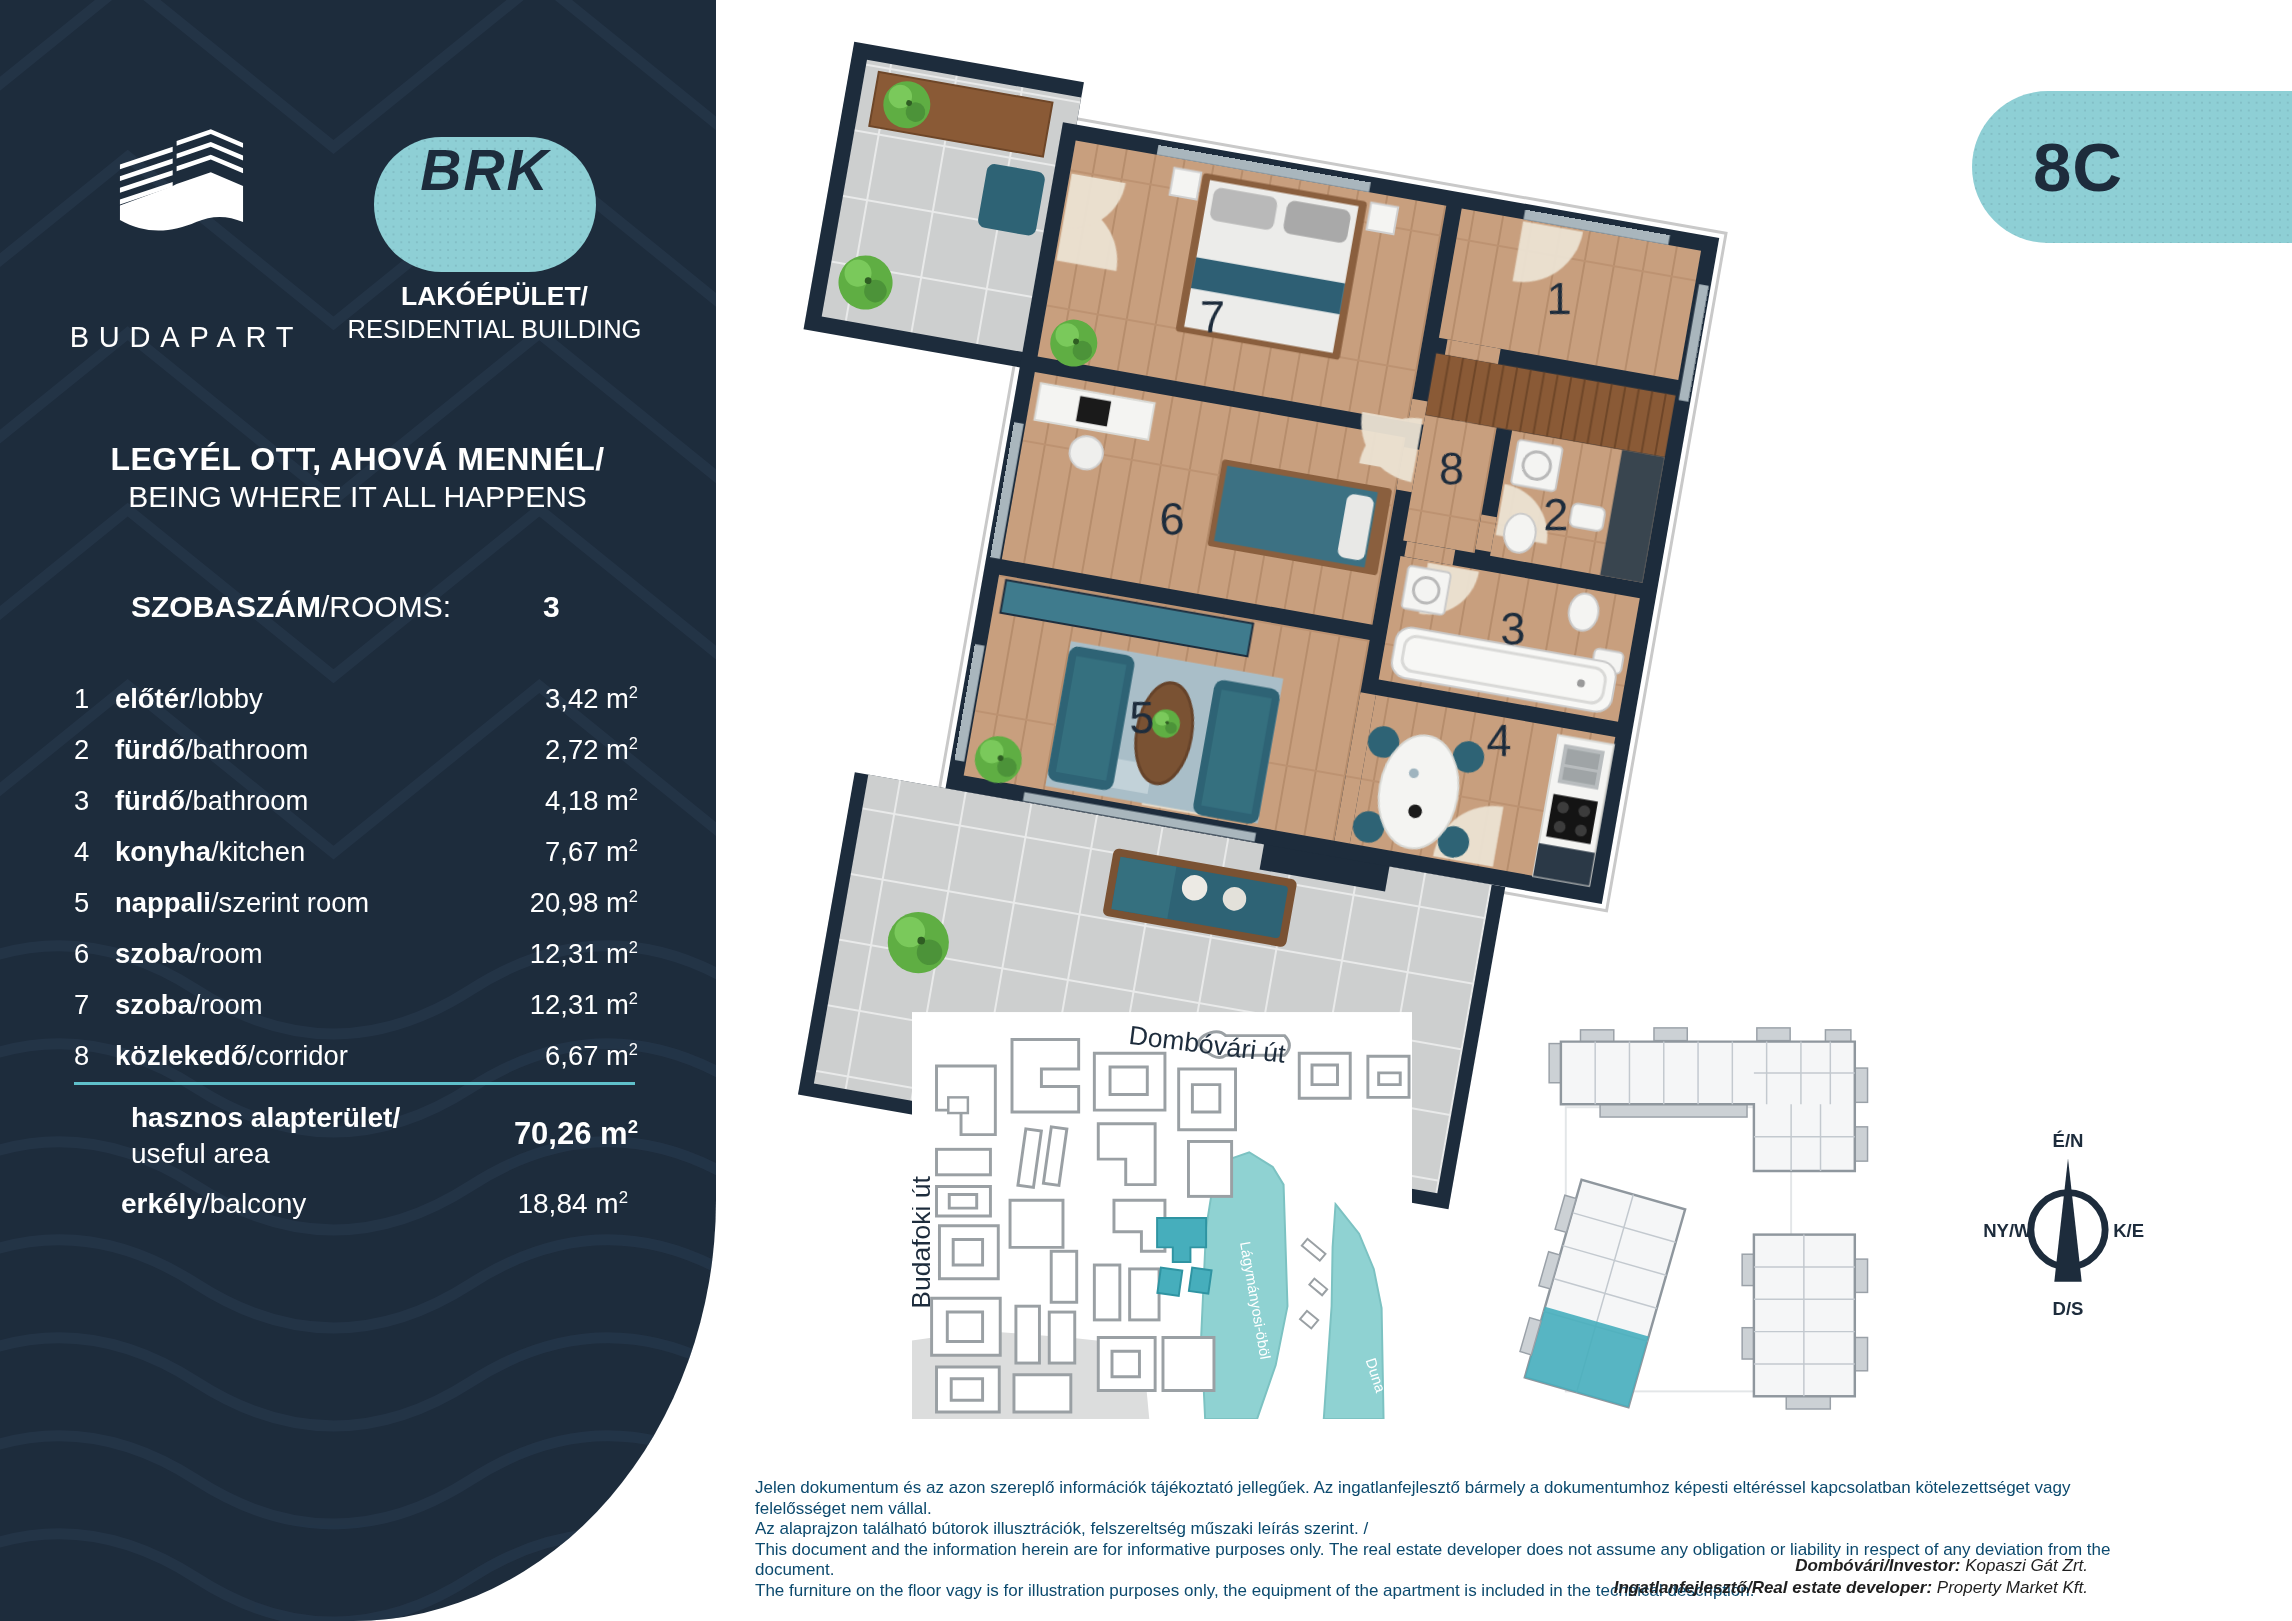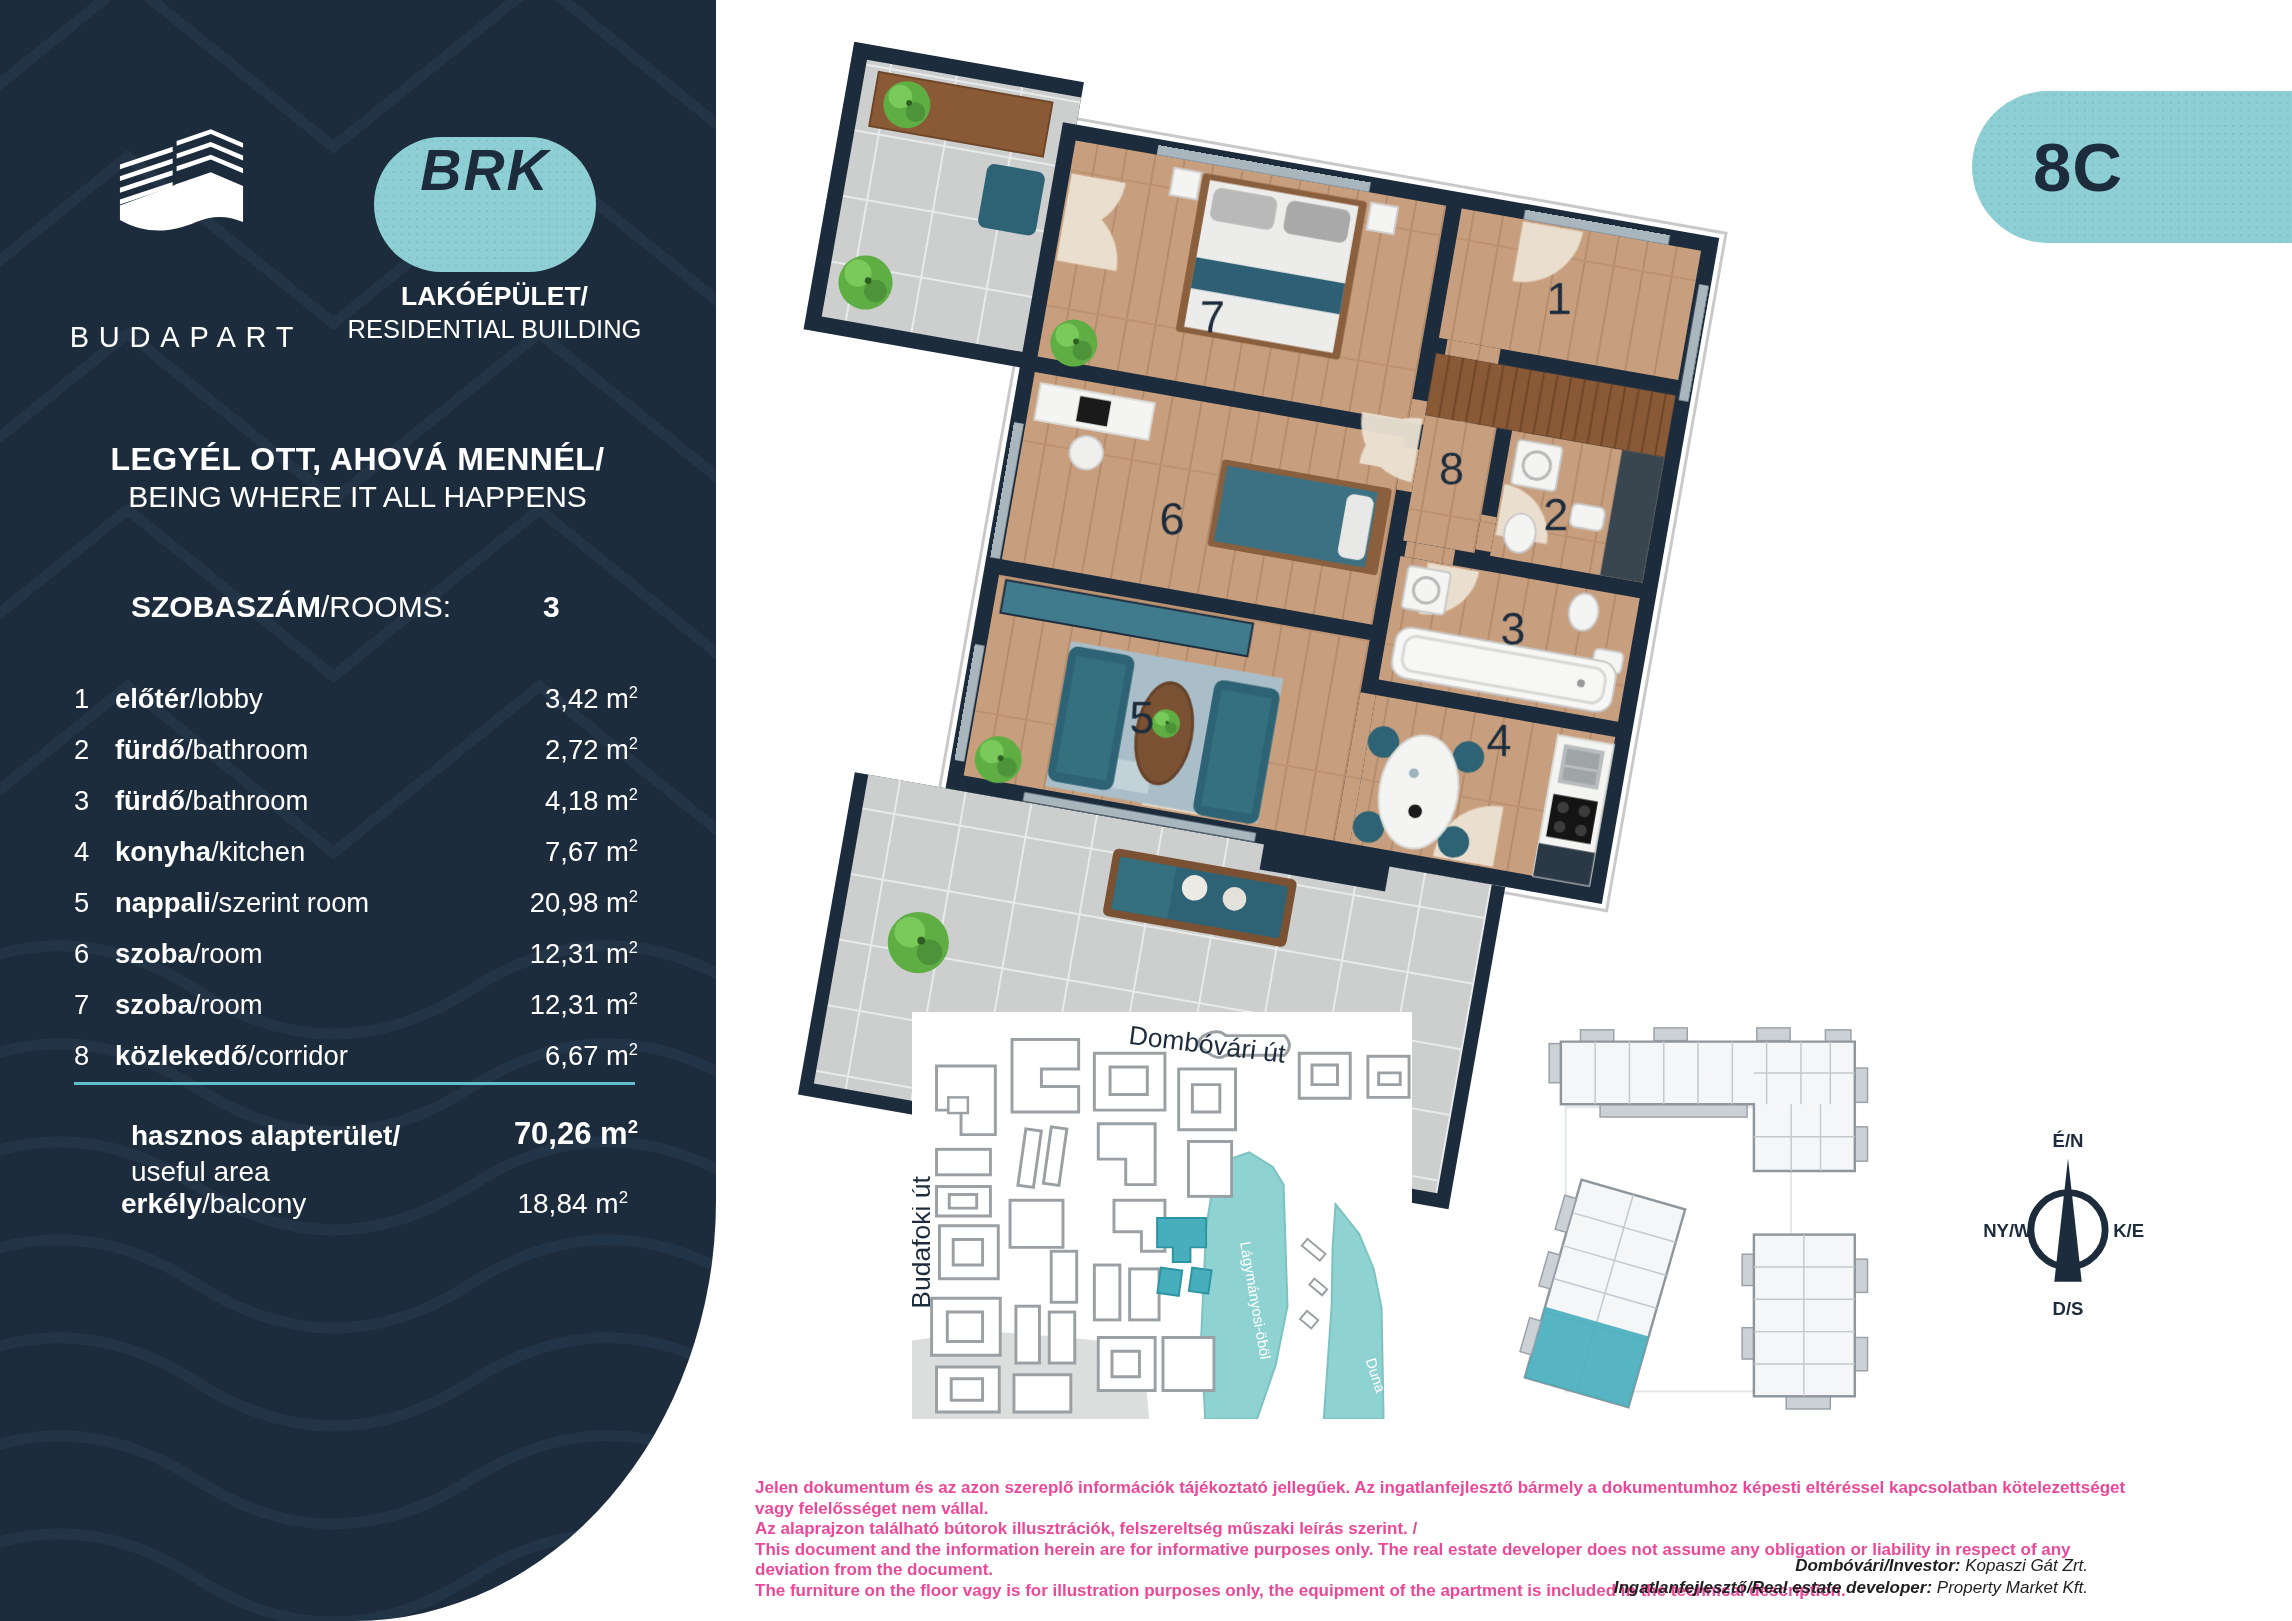--- a/index.html
+++ b/index.html
@@ -32,39 +32,39 @@
   .rooms-header .val{position:absolute;left:469px;top:0;font-weight:bold;}
   .room-list{position:absolute;left:74px;top:673px;width:564px;}
   .r-row{height:51px;display:flex;align-items:center;font-size:27.4px;}
   .r-num{width:41px;flex:0 0 41px;}
   .r-name{flex:1;}
   .r-name b{font-weight:bold;}
   .r-area{text-align:right;white-space:nowrap;}
   sup{font-size:0.6em;vertical-align:super;line-height:0;}
   .divider{position:absolute;left:74px;top:1082px;width:561px;height:2.9px;background:#5fc0cb;}
   .totals-useful{position:absolute;left:74px;top:1100px;width:564px;}
-  .tu-l{display:inline-block;margin-left:57px;line-height:36px;margin-top:18px;}
+  .tu-l{display:inline-block;margin-left:57px;line-height:36px;}
   .tu-l .l1{font-weight:bold;font-size:28px;}
   .tu-l .l2{font-weight:400;font-size:28px;}
   .tu-v{position:absolute;right:0;top:15.7px;font-weight:bold;font-size:31px;}
   .totals-balcony{position:absolute;left:64px;top:1188px;width:564px;font-size:28px;}
   .tb-l{margin-left:57px;}
   .tb-l b{font-weight:bold;}
   .tb-v{position:absolute;right:0;top:0;}
 
   
   .unit-pill{position:absolute;right:0;top:91px;width:321px;height:152px;
              border-radius:76px 0 0 76px;background-color:#8ecfd5;
              background-image:radial-gradient(rgba(29,44,60,0.10) 1.3px, transparent 1.4px);
              background-size:7.8px 7.8px;display:flex;align-items:center;}
   .unit-pill span{font-size:69px;font-weight:bold;color:#1d2c3c;margin-left:61px;letter-spacing:1px;}
 
   
   .disclaimer{position:absolute;left:755px;top:1478px;width:1372px;
-              font-size:17px;line-height:20.6px;color:#ec4899;font-weight:bold;}
+              font-size:17px;line-height:20.6px;color:#0c4a6e;}
   .credits{position:absolute;right:205px;top:1555px;text-align:right;
            font-size:17px;line-height:21.6px;color:#1f1f1f;font-style:italic;}
   .credits b{font-weight:bold;}
 
   svg text{font-family:"Liberation Sans", sans-serif;}
 </style>
 </head>
 <body>
 
 <div class="sidebar">

